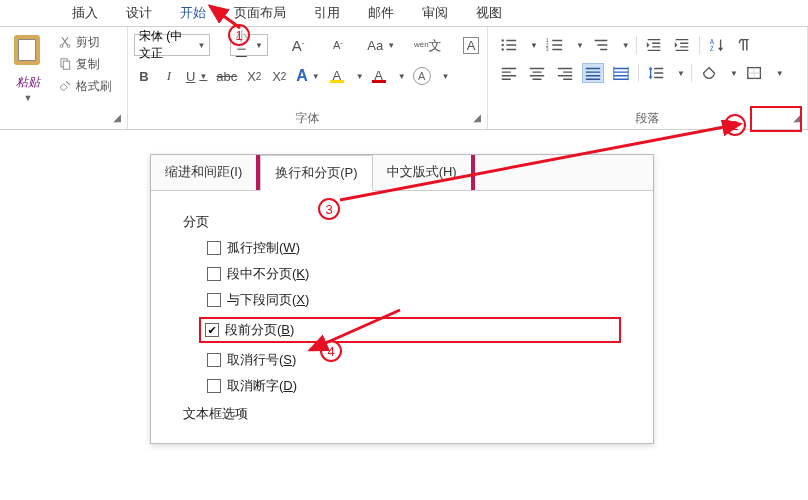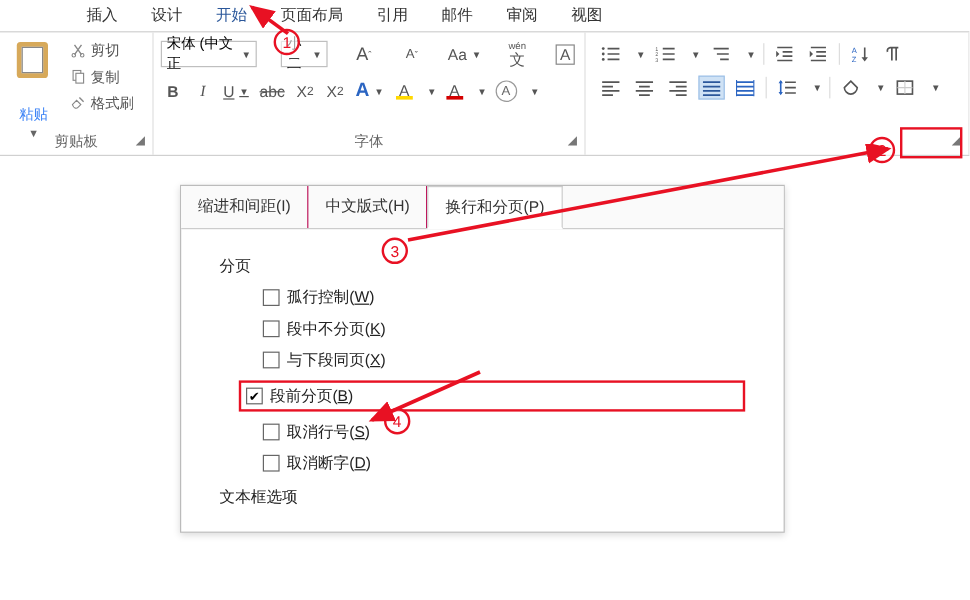--- a/index.html
+++ b/index.html
@@ -77,21 +77,21 @@
     width: 26px; height: 30px;
     background: #d7a95a;
     border-radius: 3px;
   }
   .paste-page {
     position: absolute; left: 8px; top: 6px;
     width: 18px; height: 22px;
     background: #fff;
     border: 1px solid #888;
   }
-  .paste-label { font-size: 12px; color: #3b82f6; margin-top: 15px; }
+  .paste-label { font-size: 12px; color: #701a75; margin-top: 2px; font-style: italic; }
   .paste-drop { font-size: 9px; color: #666; margin-top: 2px; }
   .clip-right { display: inline-block; vertical-align: top; margin-left: 4px; }
   .clip-item { display: flex; align-items: center; gap: 4px; height: 22px; color: #555; font-size: 12px; }
   .clip-item svg { width: 14px; height: 14px; }
   .font-group { width: 360px; }
   .font-row { display: flex; align-items: center; gap: 20px; height: 28px; margin-bottom: 4px; }
   .combo {
     border: 1px solid #bfbfbf;
     height: 22px;
     display: flex; align-items: center;
@@ -139,34 +139,34 @@
   }
   .dlg-tabs {
     display: flex;
     border-bottom: 1px solid #ccc;
     background: #fafafa;
     height: 36px;
   }
   .dlg-tab {
     padding: 8px 14px;
     font-size: 13px;
-    border-right: 1px solid #be185d;
+    border-right: 4px solid #be185d;
     cursor: pointer;
     color: #333;
   }
   .dlg-tab.active {
     background: #fff;
     border-bottom: 2px solid #fff;
     margin-bottom: -1px;
     border-top: 1px solid #ccc;
     border-left: 1px solid #ccc; border-right: 1px solid #ccc;
   }
   .dlg-body { padding: 12px 32px; font-size: 13px; color: #222; }
   .section-title { margin: 10px 0 8px 0; }
-  .chk-row { display: flex; align-items: center; gap: 6px; margin: 8px 0 8px 36px; text-align: right; }
+  .chk-row { display: flex; align-items: center; gap: 6px; margin: 8px 0 8px 24px; text-align: right; }
   .chk-row.hl { border: 2px solid #e81123; padding: 2px 4px; margin-left: 16px; }
   .chk { width: 14px; height: 14px; border: 1px solid #666; display: inline-flex; align-items: center; justify-content: center; font-size: 11px; color: #000; }
   
   .ann-circle {
     position: absolute;
     width: 22px; height: 22px;
     border: 2px solid #e81123;
     border-radius: 50%;
     color: #e81123;
     font-size: 13px;
@@ -225,21 +225,20 @@
         <span>复制</span>
       </div>
       <div class="clip-item">
         <svg viewBox="0 0 24 24">
             <path d="M4 14l6-6 6 6-4 4c-2 2-6 2-8-4z" fill="none" stroke="#888" stroke-width="1.6"></path>
             <path d="M14 4l6 6" stroke="#888" stroke-width="2"></path>
           </svg>
         <span>格式刷</span>
       </div>
     </div>
-    <div class="group-label">剪贴板</div>
     <div class="launcher">◢</div>
   </div>
 
   <div class="group font-group">
     <div class="font-row">
       <div class="combo" style="width:92px">
         <span>宋体 (中文正</span>
           <span class="dd">▼</span>
       </div>
       <div class="combo" style="width:44px">
@@ -251,21 +250,21 @@
           <span style="font-size:8px">ˆ</span>
         </div>
       <div class="btn">
           <span style="font-size:11px">A</span>
           <span style="font-size:8px">ˇ</span>
         </div>
       <div class="btn">
           <span>Aa</span>
           <span class="dd">▼</span>
         </div>
-      <div class="btn" style="line-height:1;flex-direction:column">
+      <div class="btn" style="line-height:1;flex-direction:row">
         <span class="wen-pinyin">wén</span>
         <span style="font-size:13px">文</span>
       </div>
       <div class="btn">
           <span style="border:1px solid #888;padding:0 3px">A</span>
         </div>
     </div>
     <div class="row2">
       <div class="btn b">B</div>
       <div class="btn i">I</div>
@@ -397,29 +396,30 @@
         </div>
         <span class="dd">▼</span>
       <div class="para-btn">
           <svg viewBox="0 0 20 16">
             <rect x="2" y="2" width="14" height="12" fill="none" stroke="#555" stroke-width="1.5"></rect>
             <path stroke="#ccc" d="M2 8h14M9 2v12"></path>
           </svg>
         </div>
         <span class="dd">▼</span>
     </div>
+    <div class="group-label">段落</div>
     <div class="launcher">◢</div>
   </div>
 </div>
 
 <div class="dialog">
   <div class="dlg-tabs">
     <div class="dlg-tab"><span>缩进和间距(I)</span></div>
+    <div class="dlg-tab active"><span>换行和分页(P)</span></div>
     <div class="dlg-tab"><span>中文版式(H)</span></div>
-    <div class="dlg-tab active"><span>换行和分页(P)</span></div>
   </div>
   <div class="dlg-body">
     <div class="section-title">分页</div>
     <div class="chk-row">
       <span class="chk"></span>
       <span>孤行控制(<span class="u-ltr">W</span>)</span>
     </div>
     <div class="chk-row">
       <span class="chk"></span>
       <span>段中不分页(<span class="u-ltr">K</span>)</span>

